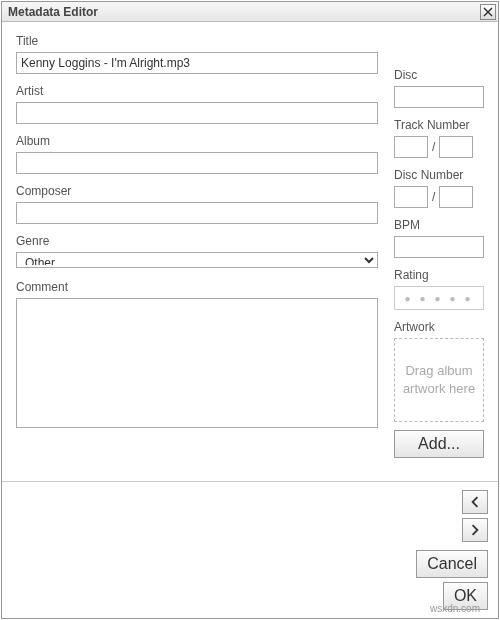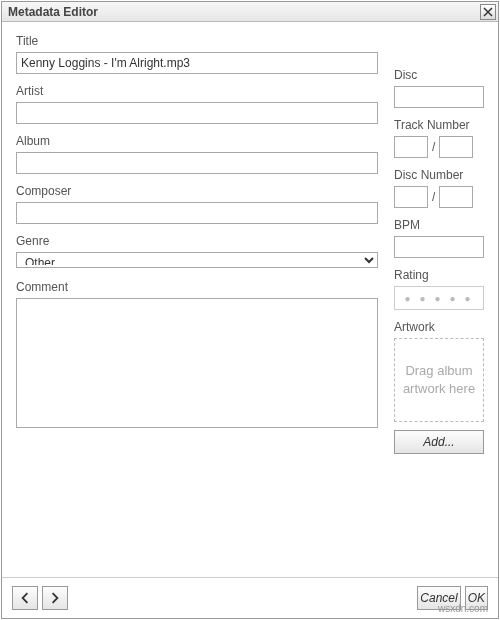--- a/index.html
+++ b/index.html
@@ -105,50 +105,50 @@
     display: flex;
     align-items: center;
     justify-content: center;
     font-size: 13px;
     line-height: 1.4;
     margin-bottom: 8px;
   }
   .btn {
     border: 1px solid #999;
     background: linear-gradient(#fdfdfd, #e5e5e5);
-    padding: 4px 2px;
+    padding: 4px 10px;
     font-family: inherit;
-    font-size: 12px;
+    font-size: 16px;
     cursor: pointer;
     color: #333;
-    font-style: italic;
   }
   .btn.wide { width: 100%; text-align: center; }
   .footer {
     border-top: 1px solid #ccc;
     padding: 8px 10px;
     display: flex;
-    align-items: center;
+    align-items: flex-end;
     gap: 4px;
+    flex-direction: column;
   }
   .footer .spacer { flex: 1; }
   .nav-btn {
     width: 26px;
     height: 24px;
     border: 1px solid #999;
     background: linear-gradient(#fdfdfd, #e5e5e5);
     display: flex;
     align-items: center;
     justify-content: center;
     cursor: pointer;
   }
   .nav-btn svg { width: 12px; height: 12px; }
   .watermark {
     position: fixed;
-    right: 12px;
+    right: 20px;
     bottom: 6px;
     color: #999;
     font-size: 10px;
     pointer-events: none;
   }
 </style>
 </head>
 <body>
 
 <div class="dialog">

